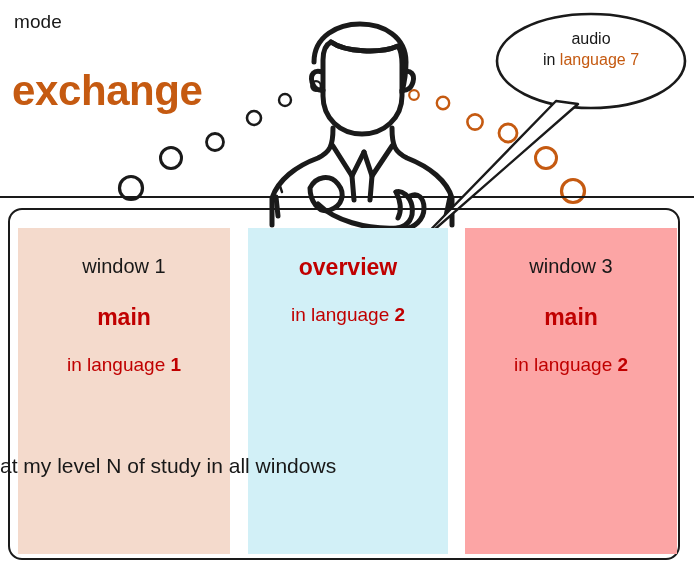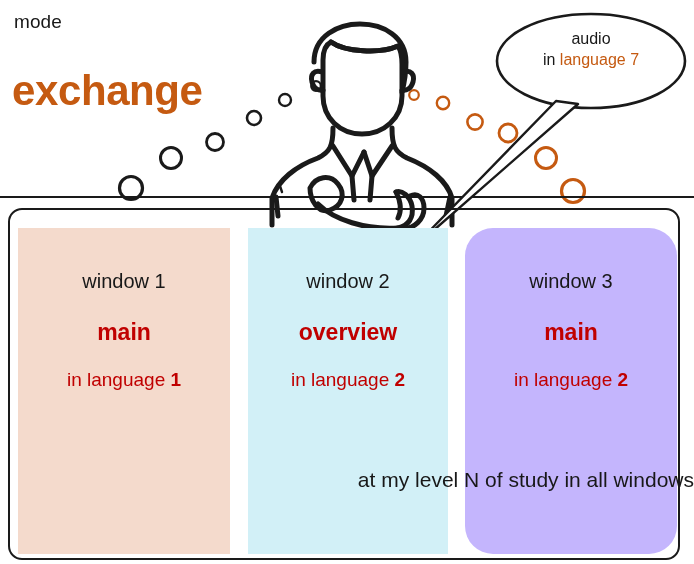--- a/index.html
+++ b/index.html
@@ -75,29 +75,29 @@
   }
 
   .window-panel {
     position: absolute;
     top: 228px;
     height: 326px;
     box-sizing: border-box;
   }
   #window-panel-1 { left: 18px;  width: 212px; background: #F4DACC; }
   #window-panel-2 { left: 248px; width: 200px; background: #D2F0F7; }
-  #window-panel-3 { left: 465px; width: 212px; background: #c4b5fd; border-radius: 28px; }
+  #window-panel-3 { left: 465px; width: 212px; background: #fca5a5; }
 
   .panel-content {
     position: absolute;
     top: 0;
     left: 0;
     width: 100%;
     text-align: center;
-    padding-top: 43px;
+    padding-top: 28px;
     box-sizing: border-box;
   }
   .panel-title {
     font-size: 20px;
     color: #181818;
     line-height: 1;
     margin-bottom: 30px;
   }
   .panel-kind {
     font-size: 23px;
@@ -110,23 +110,23 @@
     font-size: 19px;
     color: #C00000;
     line-height: 1;
   }
   .panel-lang b { font-weight: bold; }
 
   
   #footer-note {
     position: absolute;
     left: 0;
-    top: 469px;
+    top: 455px;
     width: 694px;
-    text-align: right;
+    text-align: left;
     font-size: 21px;
     color: #181818;
     line-height: 1;
   }
 </style>
 </head>
 <body>
 
 <div id="mode-label">mode</div>
 
@@ -216,21 +216,20 @@
     <div class="panel-title">window 1</div>
     <div class="panel-kind">main</div>
     <div class="panel-lang">
       <span>in language </span><b>1</b>
     </div>
   </div>
 </div>
 
 <div id="window-panel-2" class="window-panel">
   <div class="panel-content">
-    <div class="panel-title">window 2</div>
     <div class="panel-kind">overview</div>
     <div class="panel-lang">
       <span>in language </span><b>2</b>
     </div>
   </div>
 </div>
 
 <div id="window-panel-3" class="window-panel">
   <div class="panel-content">
     <div class="panel-title">window 3</div>

